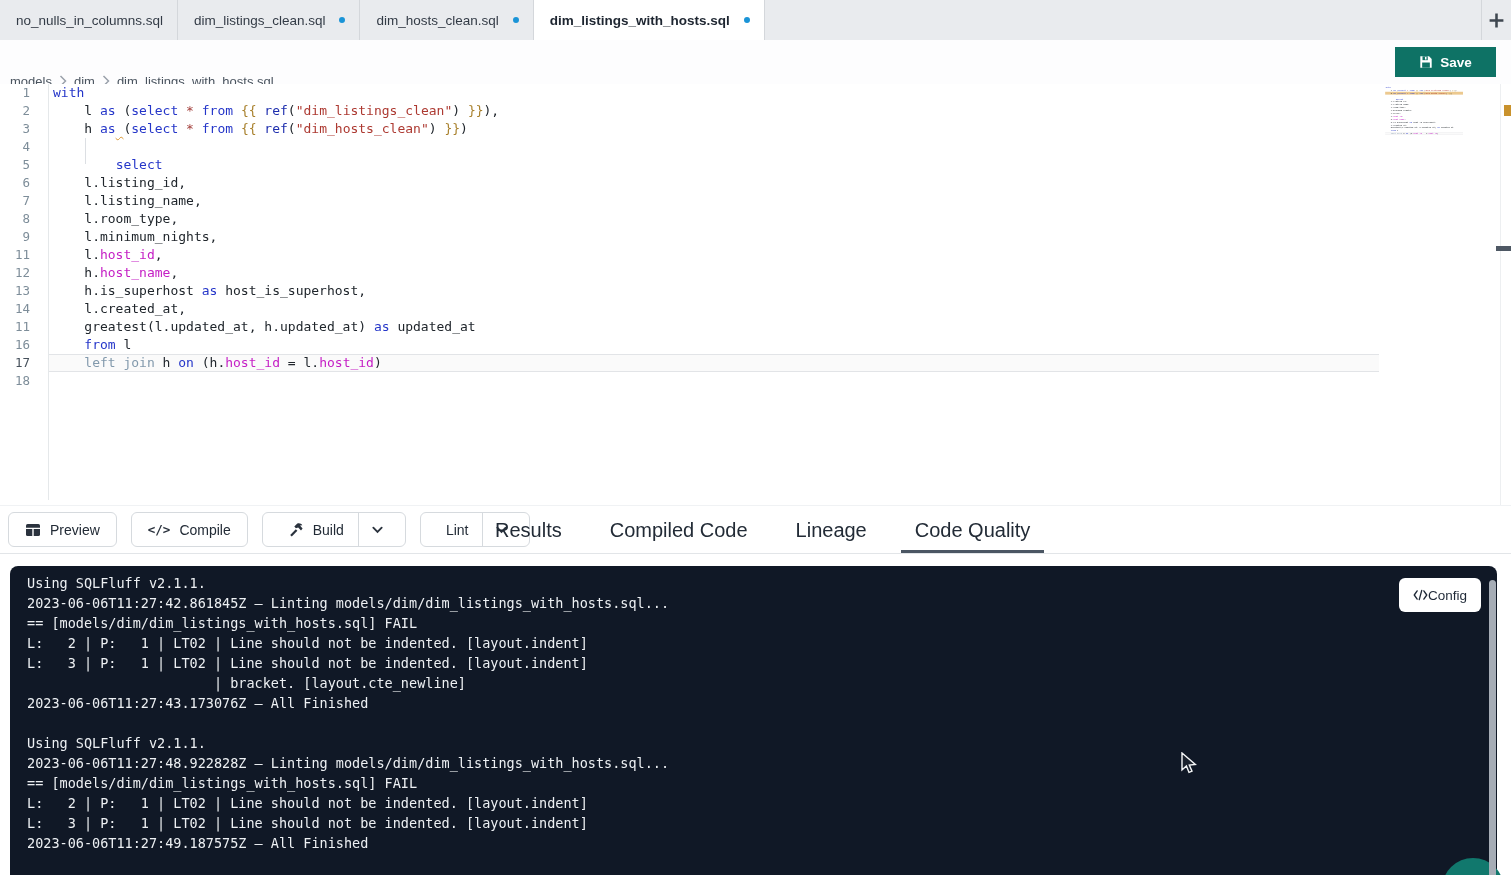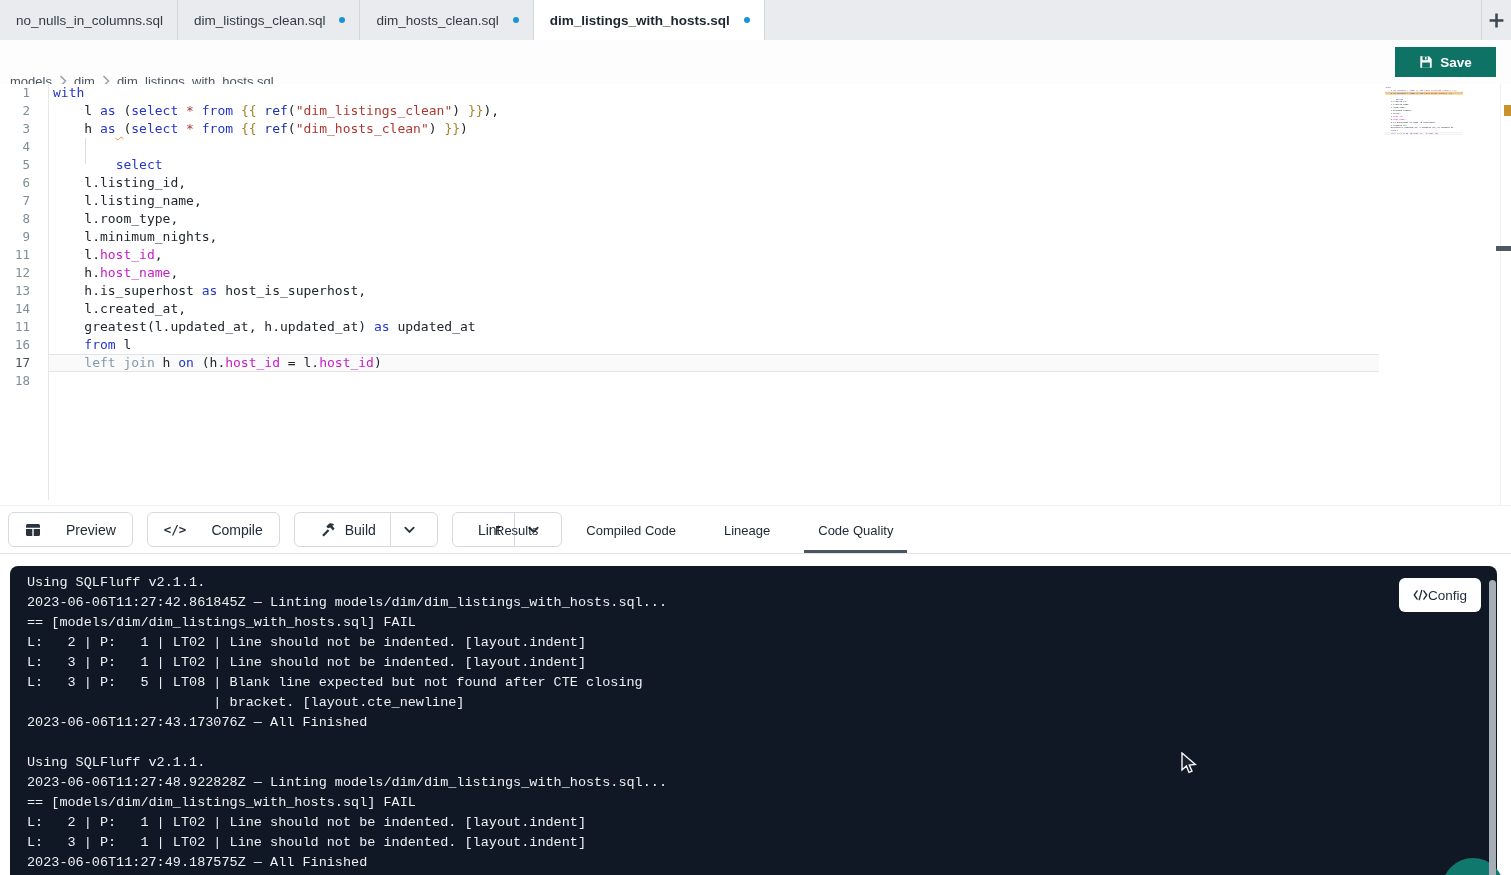--- a/index.html
+++ b/index.html
@@ -53,39 +53,39 @@
   .minimap .line-body { width:1379px; }
   .ruler-sep { position:absolute; left:1500px; top:0; width:1px; height:421px; background:#edeff1; }
   .ruler-warn { position:absolute; left:1504px; top:21px; width:7px; height:11px; background:#c9922d; }
   .ruler-dark { position:absolute; left:1496px; top:162px; width:15px; height:5px; background:#4e5864; }
 
   
   .toolbar-row { position:absolute; left:0; top:505px; width:1511px; height:48px; background:#fff; border-top:1px solid #f0f2f4; }
   .toolbar { position:absolute; left:8px; top:6px; display:flex; gap:14px; align-items:center; }
   .btn { height:35px; background:#fff; border:1px solid #d6dade; border-radius:6px; display:flex; align-items:center;
     font-size:14px; color:#222b36; font-family:"Liberation Sans",sans-serif; cursor:pointer; }
-  button.btn { padding:0 16px; gap:25px; }
+  button.btn { padding:0 16px; gap:9px; }
   .split { padding:9px; }
   .split-main { height:33px; border:none; background:transparent; display:flex; align-items:center; gap:9px;
     padding:0 14px 0 16px; font-size:14px; color:#222b36; cursor:pointer; font-family:"Liberation Sans",sans-serif; }
   .split-caret { height:33px; width:38px; border:none; border-left:1px solid #d6dade; background:transparent;
     display:flex; align-items:center; justify-content:center; cursor:pointer; }
   .code-glyph { font-family:"DejaVu Sans Mono",monospace; font-weight:700; font-size:12.5px; color:#2a323d; }
 
   
   .ptabs { position:absolute; left:487px; top:0; height:48px; display:flex; gap:32px; align-items:center; }
-  .ptab { position:relative; height:48px; display:flex; align-items:center; padding:0 8px; font-size:13px;
+  .ptab { position:relative; height:48px; display:flex; align-items:center; padding:0 8px; font-size:20px;
     color:#222b36; cursor:pointer; }
   .ptab.active::after { content:""; position:absolute; left:-6px; right:-6px; bottom:1px; height:3px; background:#4b5663; }
   .panel-divider { position:absolute; left:0; top:553px; width:1511px; height:1px; background:#e2e5e8; }
 
   
   .terminal { position:absolute; left:10px; top:566px; width:1487px; height:319px; background:#101826;
     border-radius:8px 8px 0 0; color:#edf0f3; font-family:"DejaVu Sans Mono",monospace; font-size:13.5px; }
-  .term-lines { position:absolute; left:17px; top:7px;font-family:Liberation Mono, monospace; }
+  .term-lines { position:absolute; left:17px; top:7px; }
   .term-line { height:20px; line-height:20px; white-space:pre; }
   .configbtn { position:absolute; right:16px; top:12px; height:34px; padding:0 14px; background:#fff;
     border:none; border-radius:6px; display:flex; align-items:center; font-size:13.5px; color:#1f2937;
     font-family:"Liberation Sans",sans-serif; cursor:pointer; z-index:3; }
   .term-scrollbar { position:absolute; right:1px; top:14px; bottom:0; width:7px; border-radius:4px; background:#a6adb6; z-index:2; }
 
   .chat-bubble { position:absolute; left:1442px; top:858px; width:62px; height:62px; border-radius:50%; background:#11786d; z-index:1; }
 
   .mouse-cursor { position:absolute; left:1180px; top:752px; z-index:9; }
 </style>
@@ -326,21 +326,20 @@
   </div>
   <div class="panel-divider"></div>
 
   <div class="terminal">
     <div class="term-lines" id="term-lines">
         <div class="term-line">Using SQLFluff v2.1.1.</div>
         <div class="term-line">2023-06-06T11:27:42.861845Z — Linting models/dim/dim_listings_with_hosts.sql...</div>
         <div class="term-line">== [models/dim/dim_listings_with_hosts.sql] FAIL</div>
         <div class="term-line">L:   2 | P:   1 | LT02 | Line should not be indented. [layout.indent]</div>
         <div class="term-line">L:   3 | P:   1 | LT02 | Line should not be indented. [layout.indent]</div>
-        <div class="term-line">L:   3 | P:   5 | LT08 | Blank line expected but not found after CTE closing</div>
         <div class="term-line">                       | bracket. [layout.cte_newline]</div>
         <div class="term-line">2023-06-06T11:27:43.173076Z — All Finished</div>
         <div class="term-line">&nbsp;</div>
         <div class="term-line">Using SQLFluff v2.1.1.</div>
         <div class="term-line">2023-06-06T11:27:48.922828Z — Linting models/dim/dim_listings_with_hosts.sql...</div>
         <div class="term-line">== [models/dim/dim_listings_with_hosts.sql] FAIL</div>
         <div class="term-line">L:   2 | P:   1 | LT02 | Line should not be indented. [layout.indent]</div>
         <div class="term-line">L:   3 | P:   1 | LT02 | Line should not be indented. [layout.indent]</div>
         <div class="term-line">2023-06-06T11:27:49.187575Z — All Finished</div>
       </div>

